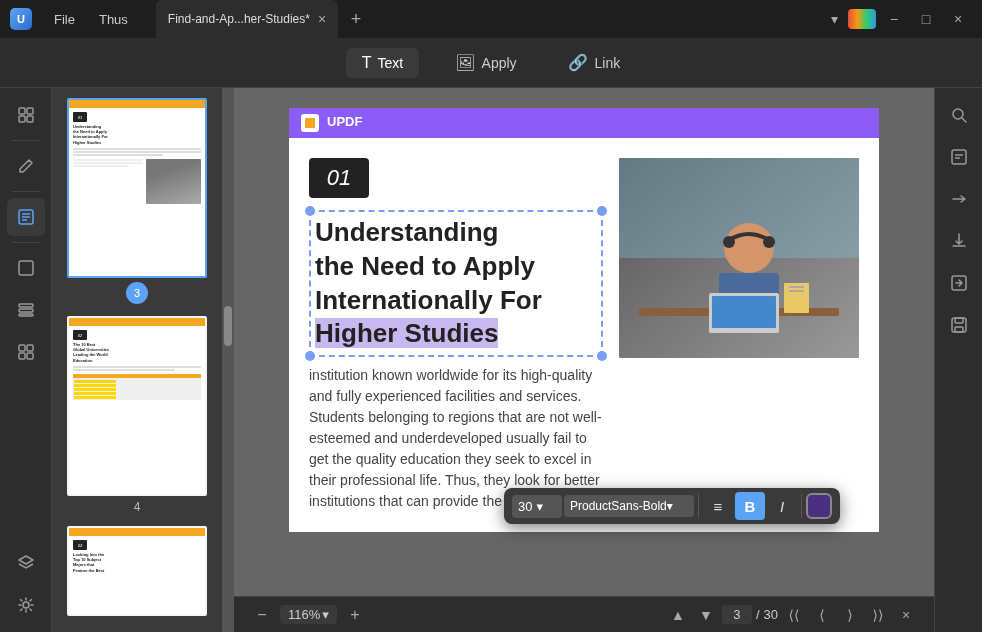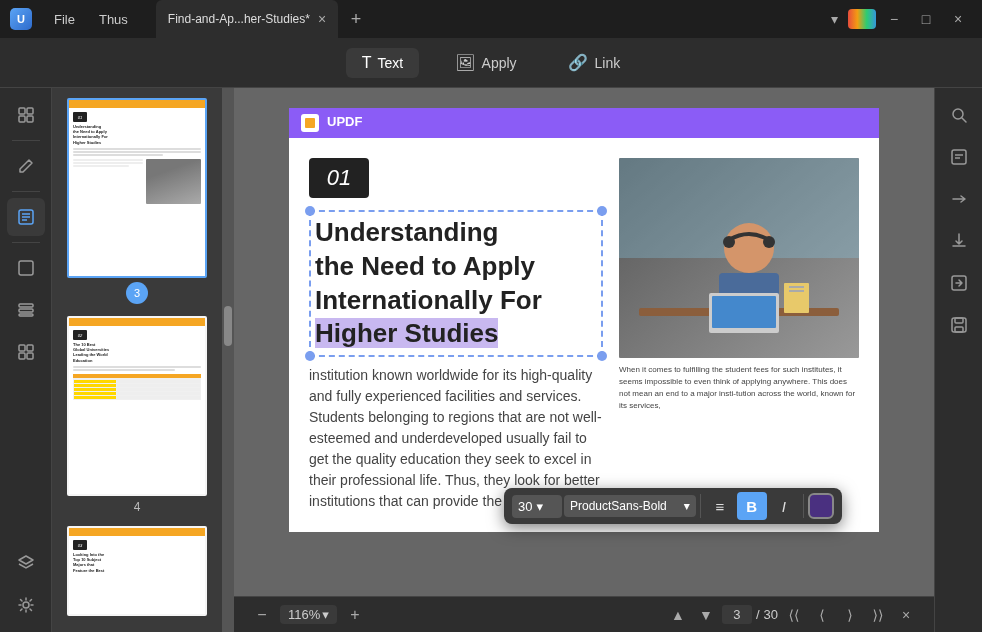--- a/index.html
+++ b/index.html
@@ -368,21 +368,21 @@
     .fmt-dropdown {
       background: #555;
       color: white;
       border: none;
       border-radius: 4px;
       padding: 4px 6px;
       font-size: 12px;
       cursor: pointer;
       display: flex;
       align-items: center;
-      gap: 17px;
+      gap: 0;
       min-width: 130px;
     }
     .fmt-btn {
       width: 30px;
       height: 28px;
       display: flex;
       align-items: center;
       justify-content: center;
       background: none;
       border: none;
@@ -798,23 +798,20 @@
                 <circle cx="150" cy="84" r="6" fill="#333"></circle>
 
                 <rect x="90" y="135" width="70" height="40" fill="#ccc" rx="2"></rect>
                 <rect x="93" y="138" width="64" height="32" fill="#4488cc" rx="1"></rect>
 
                 <rect x="165" y="125" width="25" height="30" fill="#e8c96a" rx="1"></rect>
                 <rect x="170" y="128" width="15" height="2" fill="#aaa"></rect>
                 <rect x="170" y="132" width="15" height="2" fill="#aaa"></rect>
               </svg>
             </div>
-            <div class="photo-caption">
-              <span>When it comes to fulfilling the student fees for such institutes, it seems impossible to even think of applying anywhere. This does not mean an end to a major insti-tution across the world, known for its services,</span>
-            </div>
           </div>
         </div>
       </div>
 
       <div class="format-toolbar">
         <div class="fmt-select">
           <span>30</span>
           <span>▾</span>
         </div>
         <div class="fmt-dropdown">

